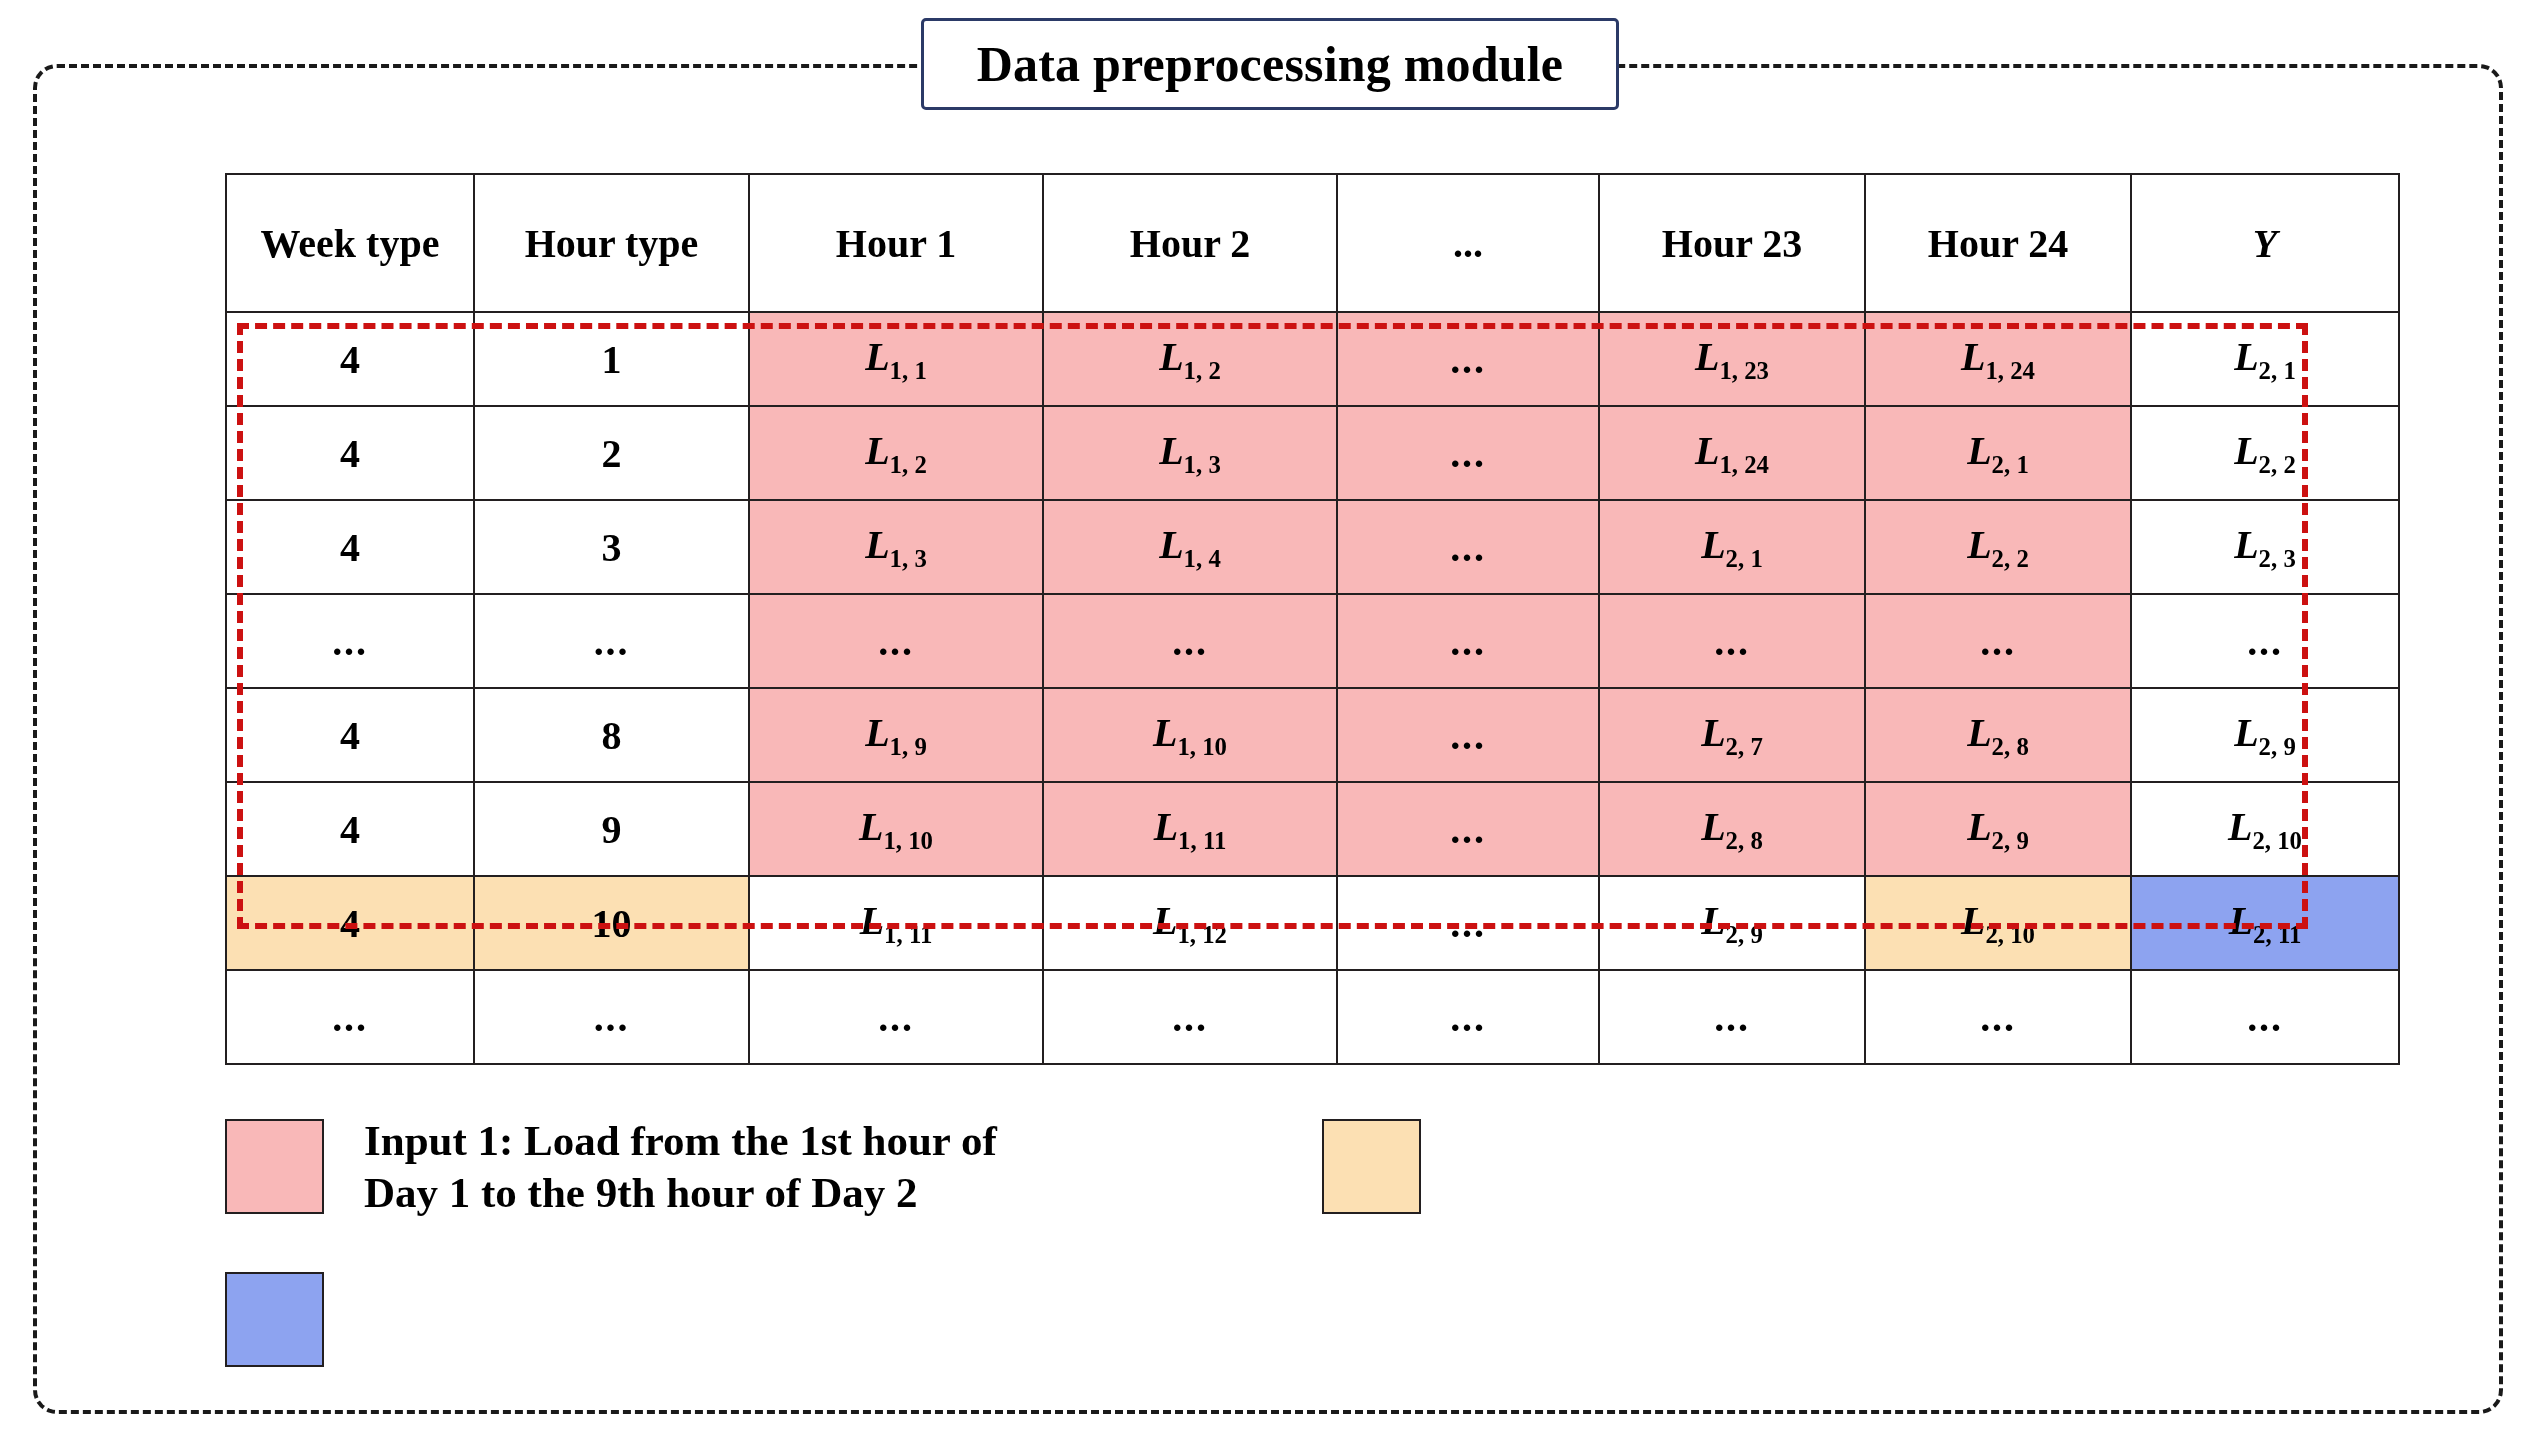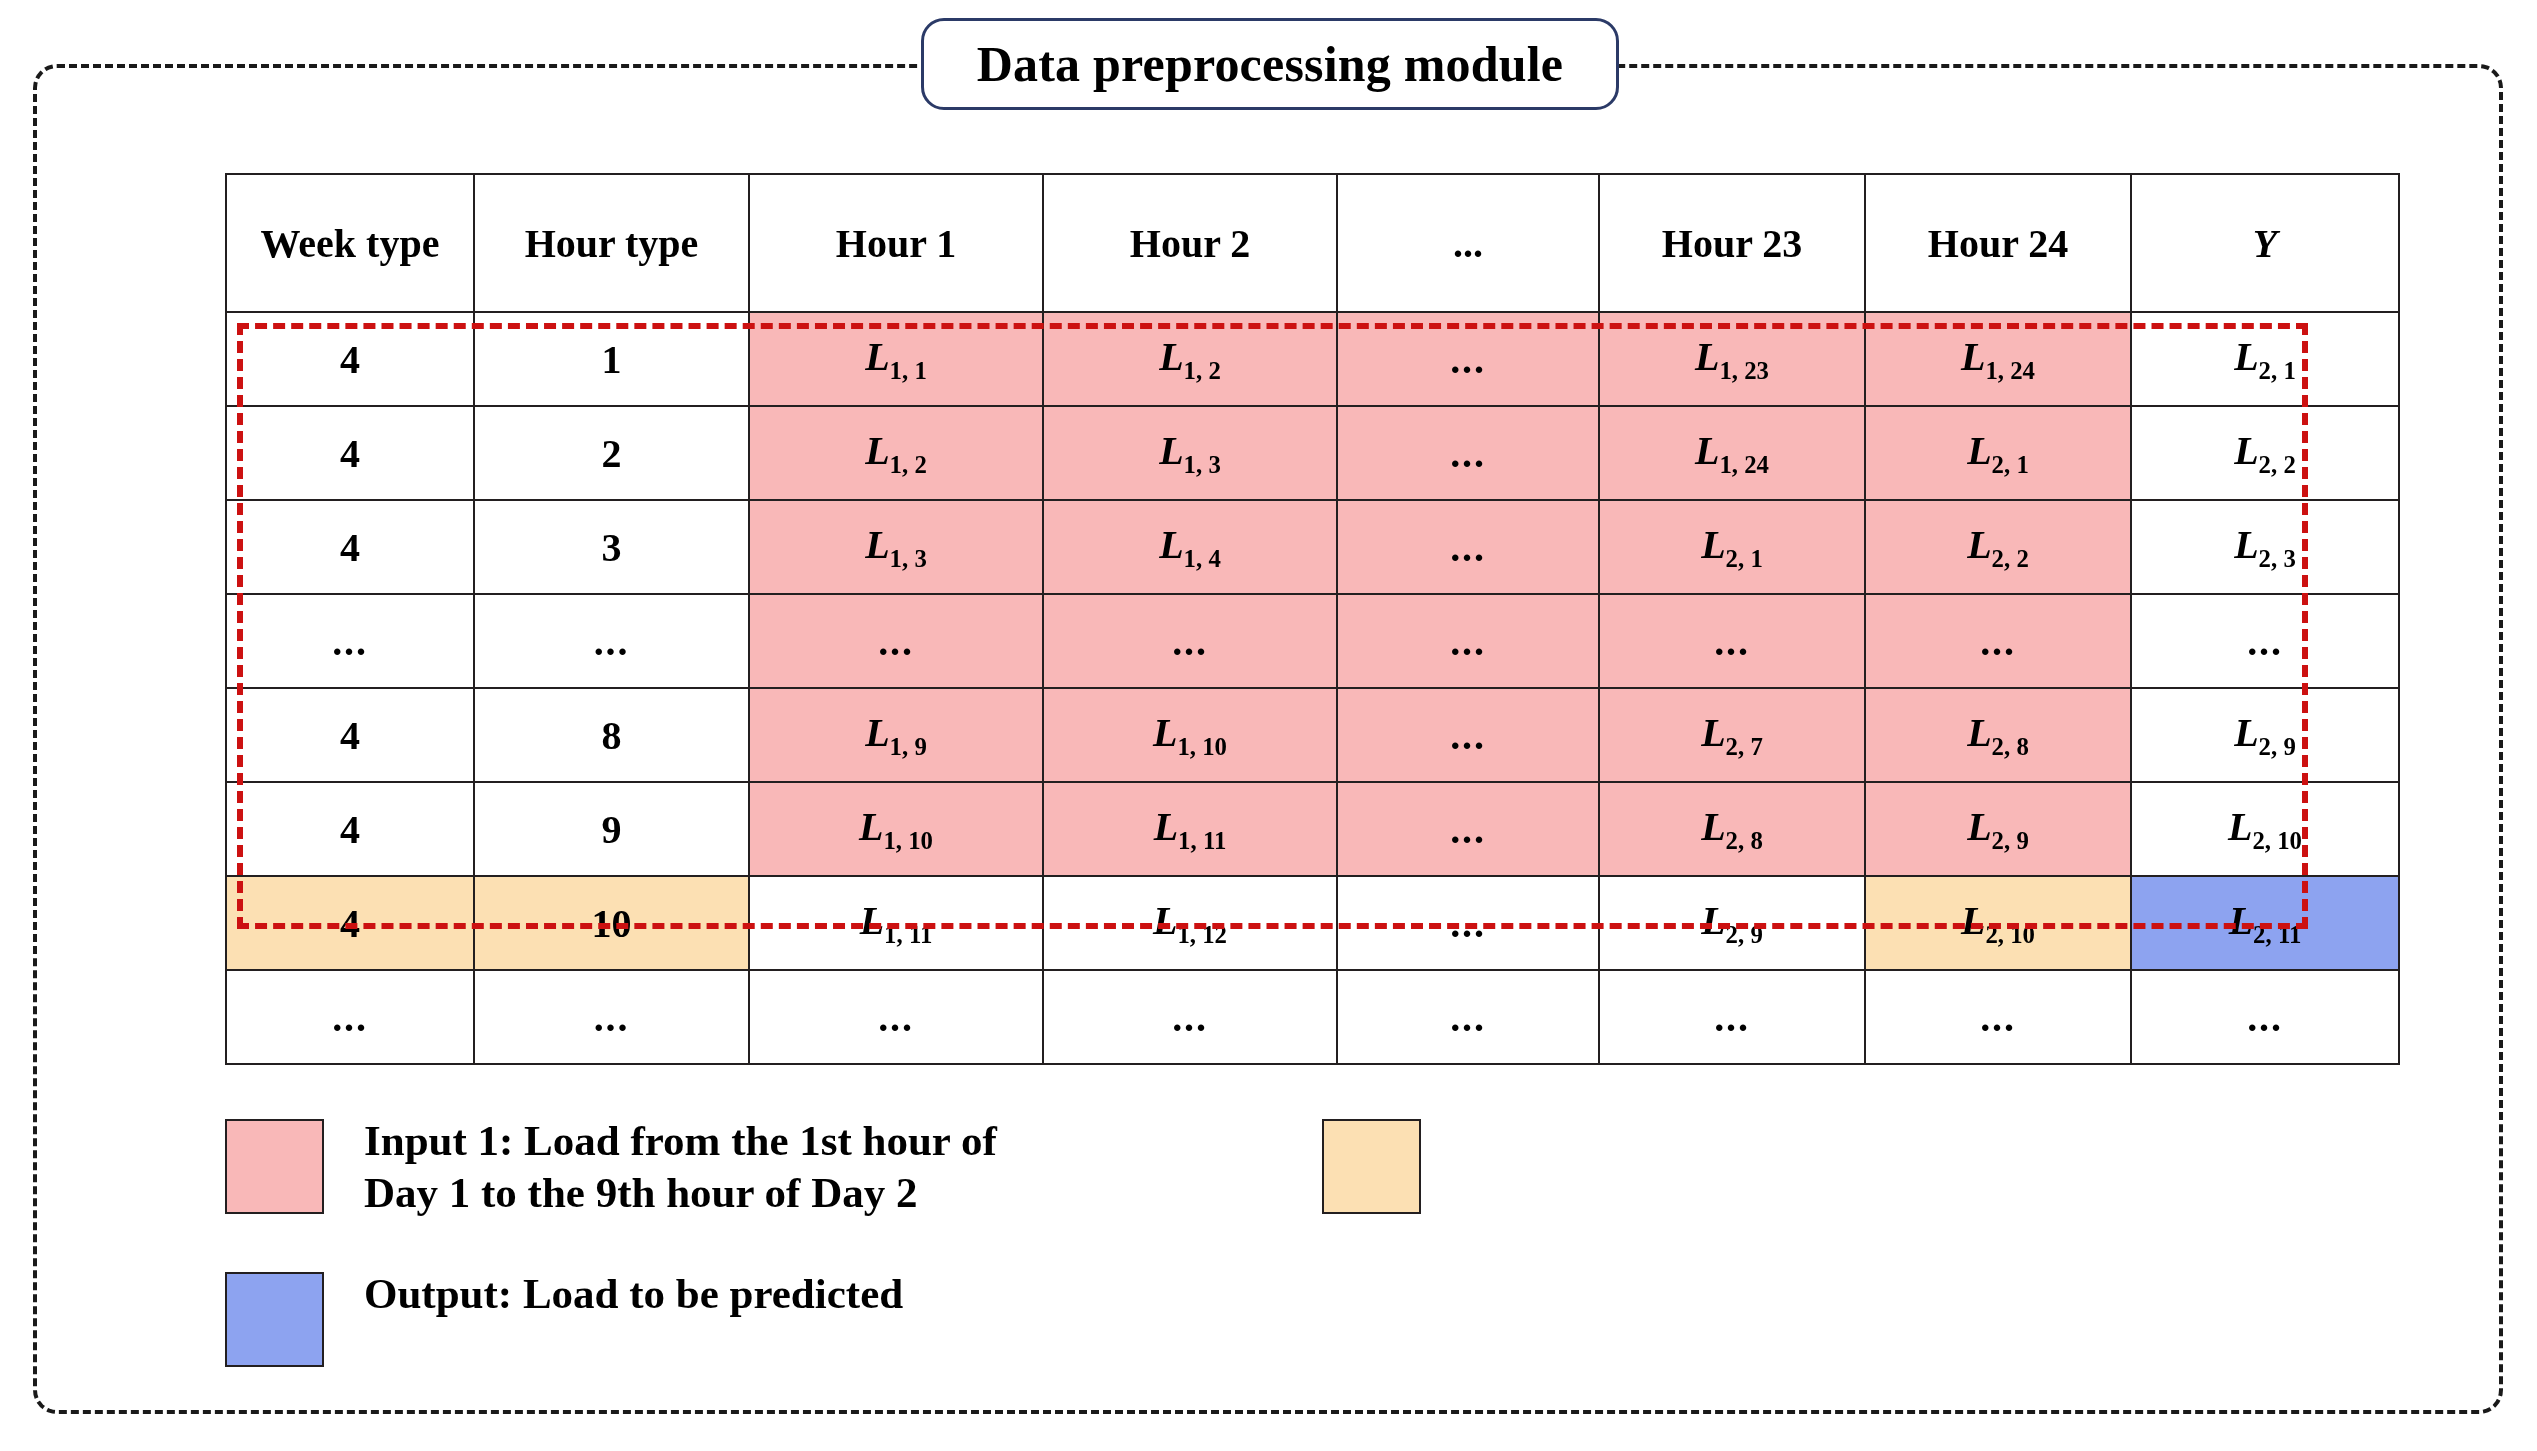--- a/index.html
+++ b/index.html
@@ -29,21 +29,21 @@
   }
 
   
   #module-title {
     position: absolute;
     left: 921px;
     top: 18.4px;
     width: 698px;
     height: 92px;
     border: 3.7px solid #2b3a67;
-    border-radius: 23px;
+    border-radius: 5px;
     background: #ffffff;
     display: flex;
     align-items: center;
     justify-content: center;
     box-sizing: border-box;
     z-index: 5;
   }
   #module-title .t {
     font-size: 50px;
     font-weight: bold;
@@ -300,20 +300,17 @@
     <div class="legend-item right">
       <div class="swatch peach"></div>
       <div class="legend-text">
       </div>
     </div>
   </div>
 
   <div class="legend-row">
     <div class="legend-item left">
       <div class="swatch blue"></div>
-      <div class="legend-text">
-        <span class="ln">Output: Load to be predicted</span>
-      </div>
     </div>
   </div>
 
 </div>
 
 
 </body></html>

